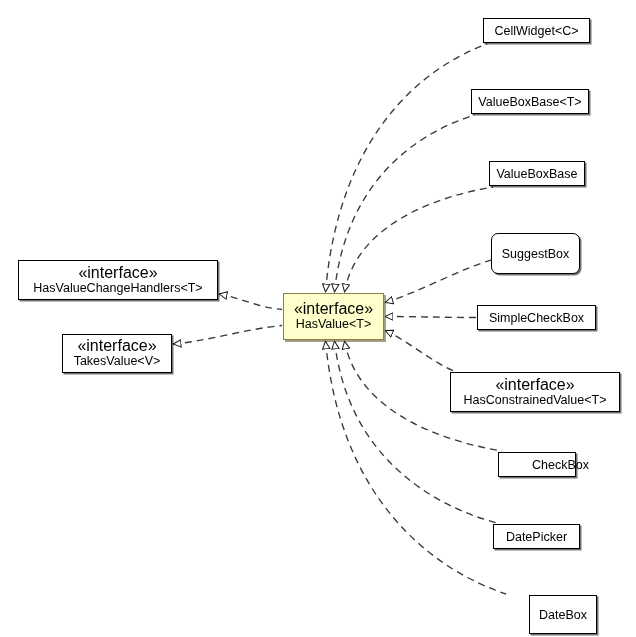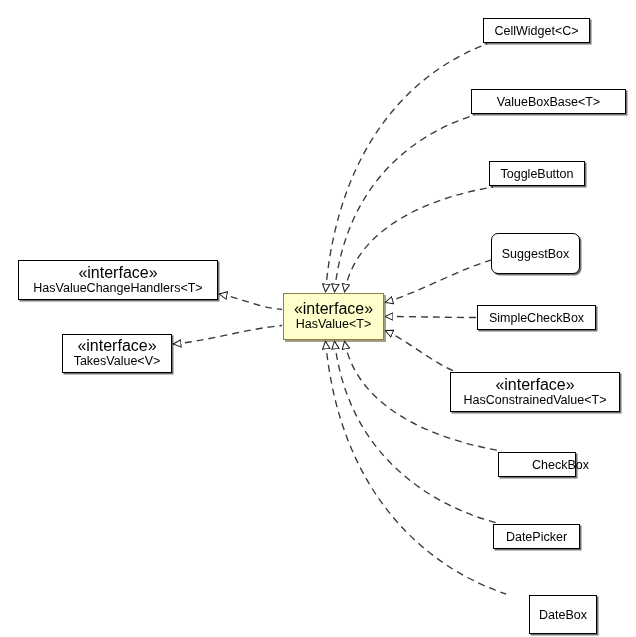--- a/index.html
+++ b/index.html
@@ -91,26 +91,26 @@
 
   <div class="node" style="left:62px; top:334px; width:110px; height:39px;">
     <div class="stereo">«interface»</div>
     <div class="nname">TakesValue&lt;V&gt;</div>
   </div>
 
   <div class="node" style="left:483px; top:18px; width:107px; height:25px;">
     <div class="nname">CellWidget&lt;C&gt;</div>
   </div>
 
-  <div class="node" style="left:471px; top:89px; width:155px; height:25px;">
+  <div class="node" style="left:471px; top:89px; width:118px; height:25px;">
     <div class="nname">ValueBoxBase&lt;T&gt;</div>
   </div>
 
   <div class="node" style="left:489px; top:161px; width:96px; height:25px;">
-    <div class="nname">ToggleButton</div>
+    <div class="nname">ValueBoxBase</div>
   </div>
 
   <div class="node" style="left:491px; top:233px; width:89px; height:41px;border-radius:7px;">
     <div class="nname">SuggestBox</div>
   </div>
 
   <div class="node" style="left:477px; top:305px; width:119px; height:25px;">
     <div class="nname">SimpleCheckBox</div>
   </div>
 

